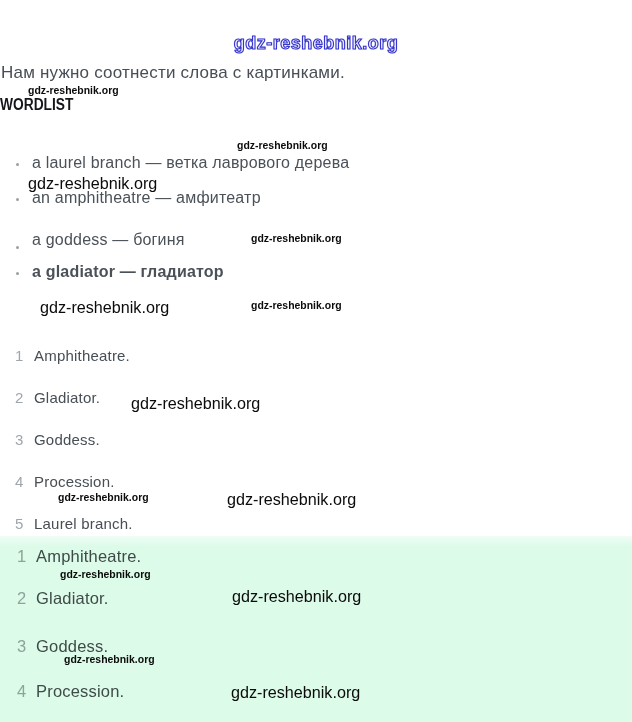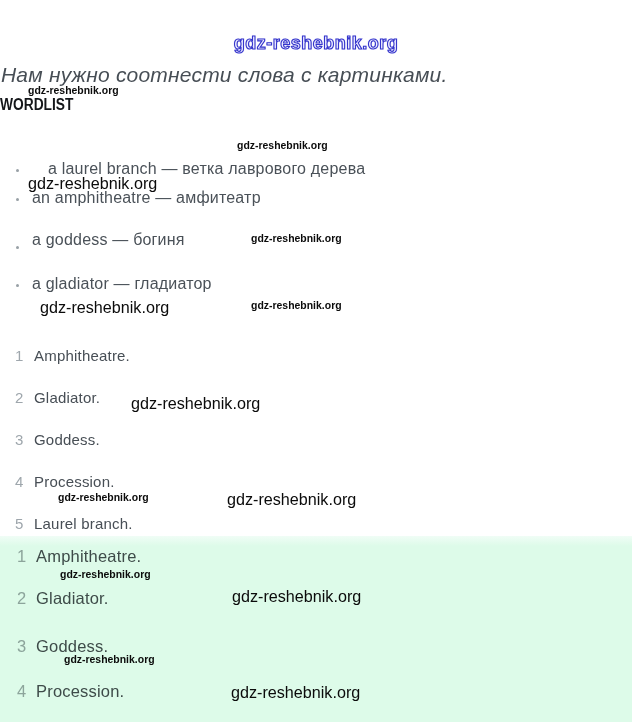--- a/index.html
+++ b/index.html
@@ -28,25 +28,24 @@
     letter-spacing: 0.5px;
     color: #eeeeff;
     -webkit-text-stroke: 1.1px var(--accent);
     text-shadow: 0 0 1px var(--accent);
     white-space: nowrap;
   }
 
   .intro {
     position: absolute;
     left: 1px; top: 31px;
-    font-size: 21px;
+    font-size: 17px;
     letter-spacing: 0.2px;
     color: #474e55;
     white-space: nowrap;
-    font-style: italic;
   }
 
   .heading {
     position: absolute;
     left: 0; top: 64px;
     font-size: 16px;
     font-weight: 700;
     color: #141619;
     transform: scaleX(0.86);
     transform-origin: left center;
@@ -128,33 +127,33 @@
   <div class="wm wm-sm" style="left:28px; top:52px;">gdz-reshebnik.org</div>
 
   <div class="heading">WORDLIST</div>
 
   <div class="wm wm-sm" style="left:237px; top:107px;">gdz-reshebnik.org</div>
   <div class="wm wm-md" style="left:28px; top:142px;">gdz-reshebnik.org</div>
   <div class="wm wm-sm" style="left:251px; top:200px;">gdz-reshebnik.org</div>
   <div class="wm wm-md" style="left:40px; top:266px;">gdz-reshebnik.org</div>
   <div class="wm wm-sm" style="left:251px; top:267px;">gdz-reshebnik.org</div>
 
-  <div class="brow" style="top:128px;gap:16px;">
+  <div class="brow" style="top:122px;">
     <span class="dot"></span>
     <span>a laurel branch — ветка лаврового дерева</span>
   </div>
   <div class="brow" style="top:157px;">
     <span class="dot"></span>
     <span>an amphitheatre — амфитеатр</span>
   </div>
   <div class="brow" style="top:199px;align-items:flex-end;">
     <span class="dot"></span>
     <span>a goddess — богиня</span>
   </div>
-  <div class="brow" style="top:243px;">
+  <div class="brow" style="top:231px;font-weight:bold;">
     <span class="dot"></span>
     <span>a gladiator — гладиатор</span>
   </div>
 
   <div class="nrow" style="top:315px;">
     <span class="num">1</span>
     <span>Amphitheatre.</span>
   </div>
   <div class="nrow" style="top:357px;">
     <span class="num">2</span>

